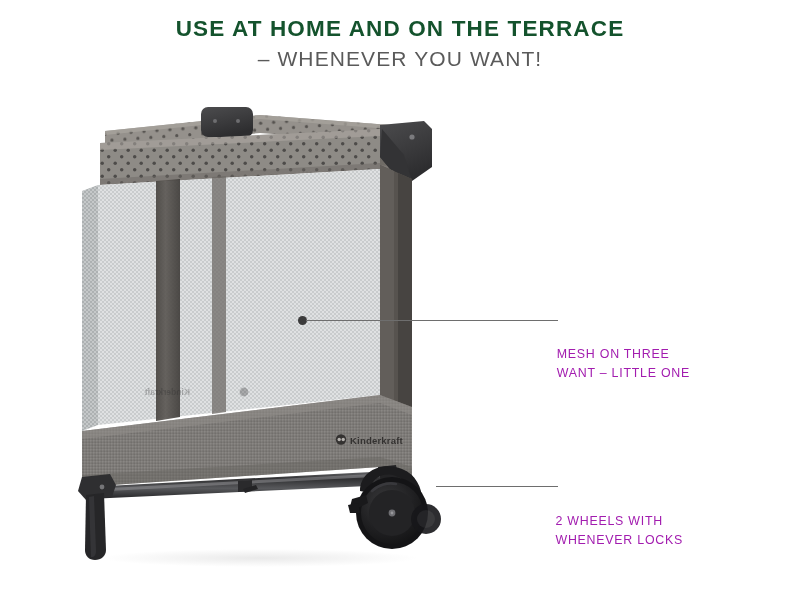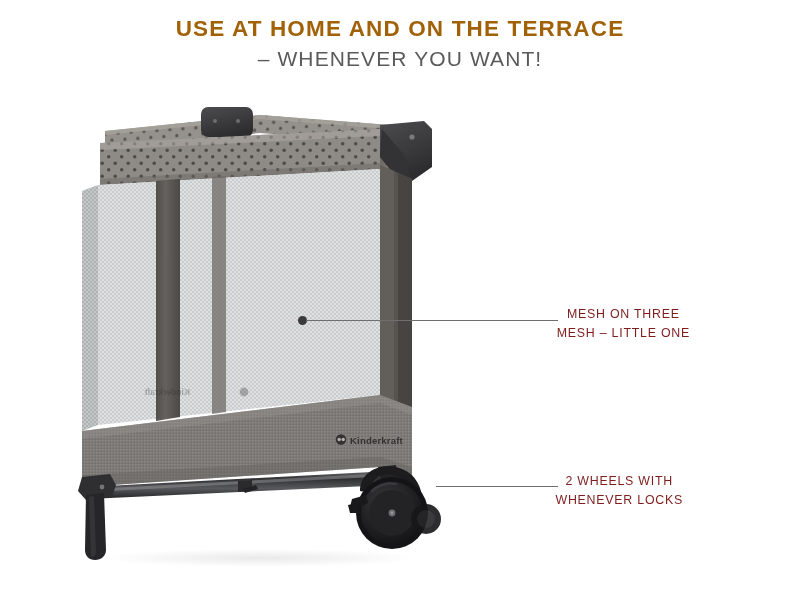--- a/index.html
+++ b/index.html
@@ -17,43 +17,44 @@
     position:absolute;left:0;right:0;top:16px;
     text-align:center;
     line-height:1.18;
     user-select:none;
   }
   .headline .l1{
     display:block;
     font-size:22.5px;
     font-weight:700;
     letter-spacing:1.15px;
-    color:#a16207;
+    color:#14532d;
   }
   .headline .l2{
     display:block;
     font-size:21px;
     font-weight:400;
     letter-spacing:1.1px;
     color:#5a5a5a;
     margin-top:4px;
   }
 
   
   .callout{position:absolute;}
   .callout .ctext{
     position:absolute;
-    text-align:center;
+    text-align:left;
     right:0;
     font-size:12.4px;
     font-weight:400;
     letter-spacing:.75px;
     line-height:1.52;
-    color:#7f1d1d;
+    color:#a21caf;
     white-space:nowrap;
+    margin-top:40px;
   }
   .callout .ctext span{display:block;}
   .leader{
     position:absolute;
     height:1px;
     background:#6e6e6e;
   }
   .leader-dot{
     position:absolute;
     width:9px;height:9px;
@@ -267,21 +268,21 @@
 
     </svg>
   </div>
   <div class="shadowband"></div>
 
   <div class="callout" id="callout-mesh">
     <span class="leader-dot"></span>
     <span class="leader"></span>
     <div class="ctext">
       <span>MESH ON THREE</span>
-      <span>MESH – LITTLE ONE</span>
+      <span>WANT – LITTLE ONE</span>
     </div>
   </div>
 
   <div class="callout" id="callout-wheels">
     <span class="leader"></span>
     <div class="ctext">
       <span>2 WHEELS WITH</span>
       <span>WHENEVER LOCKS</span>
     </div>
   </div>

